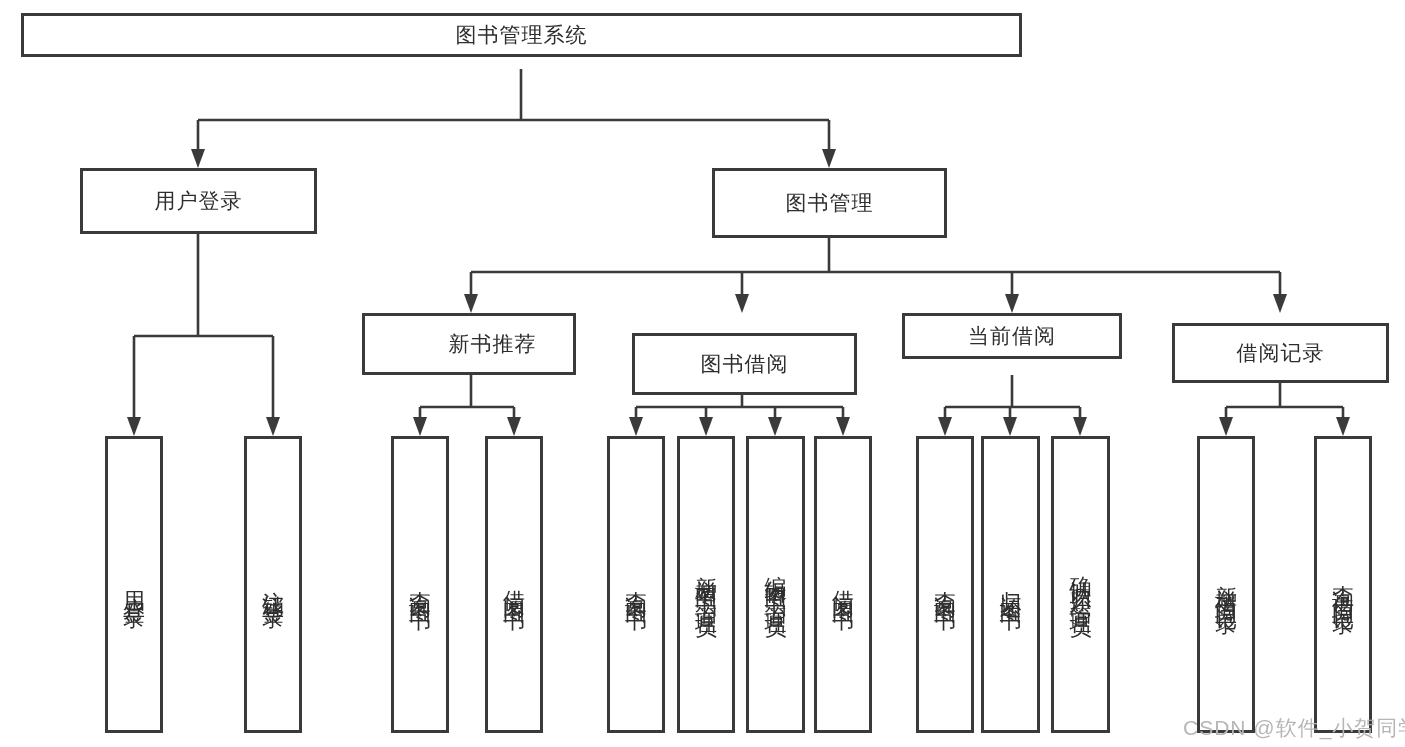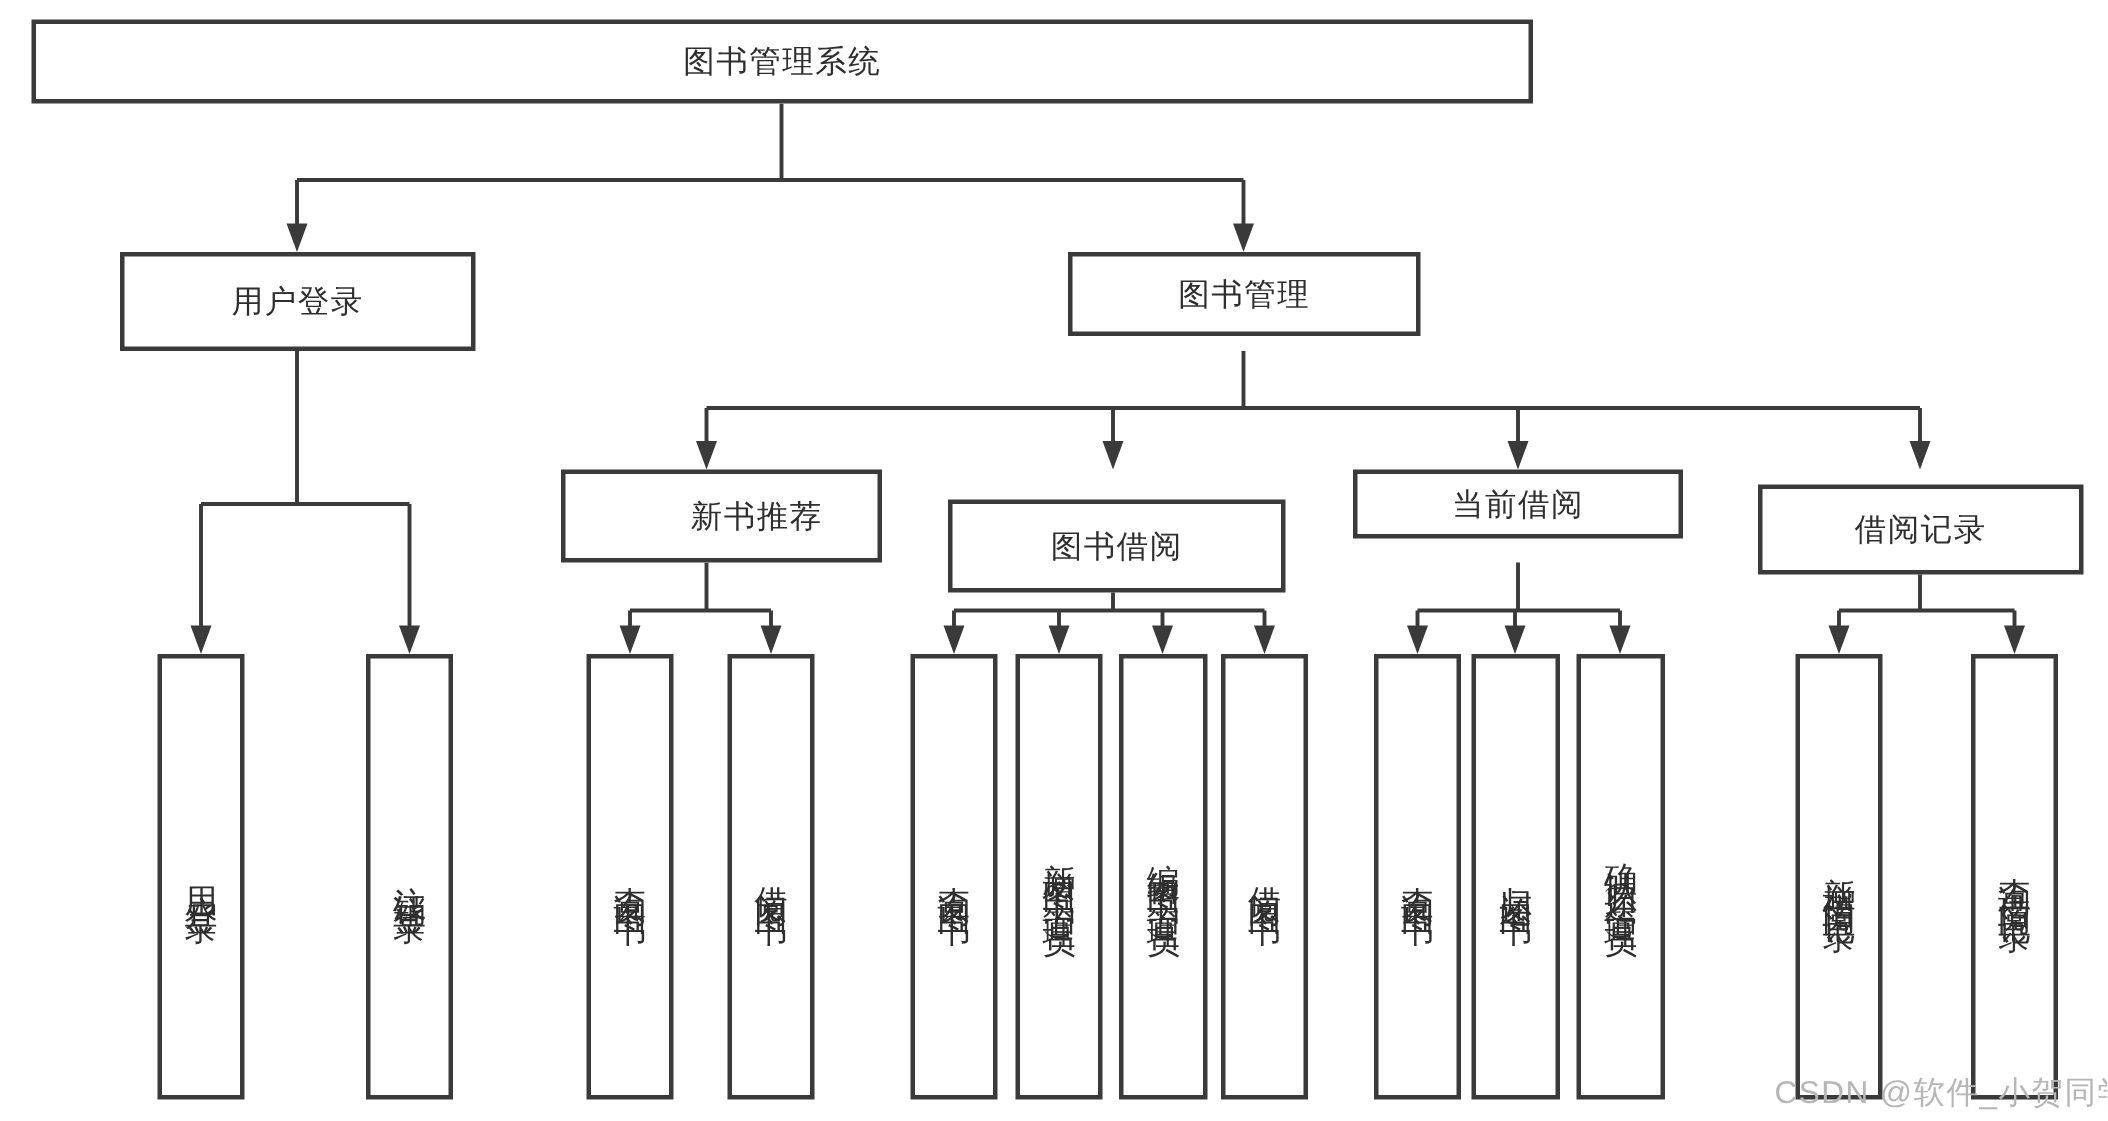--- a/index.html
+++ b/index.html
@@ -115,26 +115,26 @@
     <g>
       <path d="M1280,375 V407"></path>
       <path d="M1226,407 H1343"></path>
       <path d="M1226,407 V419"></path>
         <polygon points="1219,417 1233,417 1226,436"></polygon>
       <path d="M1343,407 V419"></path>
         <polygon points="1336,417 1350,417 1343,436"></polygon>
     </g>
   </svg>
 
-  <div class="node" style="left:21px;top:13px;width:1001px;height:56px;">图书管理系统</div>
+  <div class="node" style="left:21px;top:13px;width:1001px;height:44px;">图书管理系统</div>
 
   <div class="node" style="left:80px;top:168px;width:237px;height:66px;">用户登录</div>
-  <div class="node" style="left:712px;top:168px;width:235px;height:56px;">图书管理</div>
+  <div class="node" style="left:712px;top:168px;width:235px;height:70px;">图书管理</div>
 
-  <div class="node" style="left:374px;top:313px;width:214px;height:62px;padding-left:47px;">新书推荐</div>
+  <div class="node" style="left:362px;top:313px;width:214px;height:62px;padding-left:47px;">新书推荐</div>
   <div class="node" style="left:632px;top:313px;width:225px;height:62px;margin-top:20px;">图书借阅</div>
   <div class="node" style="left:902px;top:313px;width:220px;height:46px;">当前借阅</div>
   <div class="node" style="left:1172px;top:323px;width:217px;height:60px;">借阅记录</div>
 
   <div class="node leaf" style="left:105px;top:436px;width:58px;height:297px;">用户登录</div>
   <div class="node leaf" style="left:244px;top:436px;width:58px;height:297px;">注销登录</div>
 
   <div class="node leaf" style="left:391px;top:436px;width:58px;height:297px;">查询图书</div>
   <div class="node leaf" style="left:485px;top:436px;width:58px;height:297px;">借阅图书</div>
 

